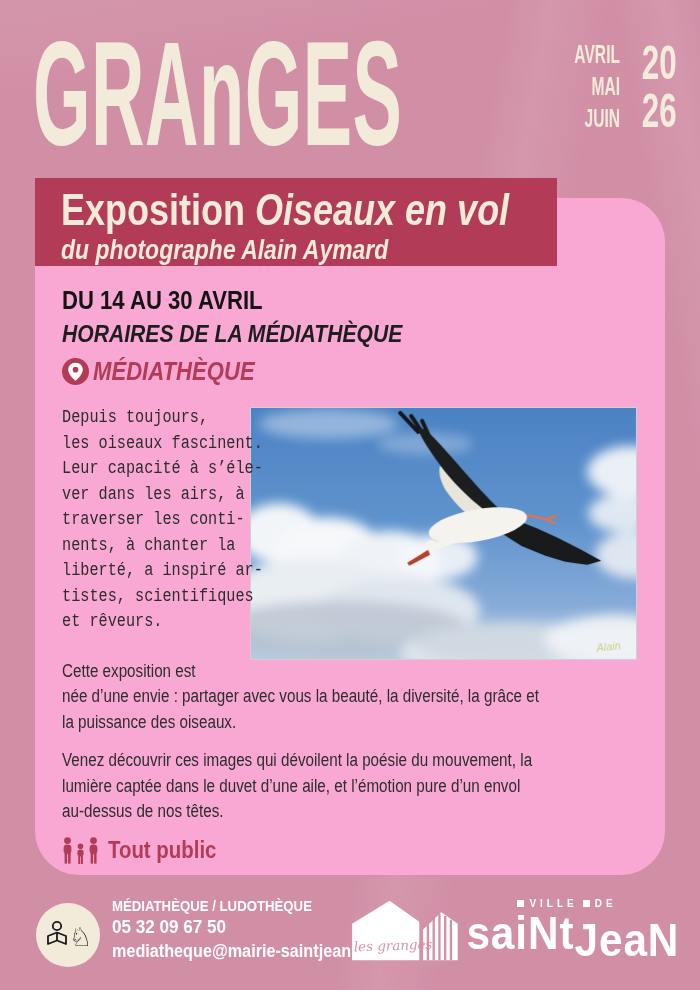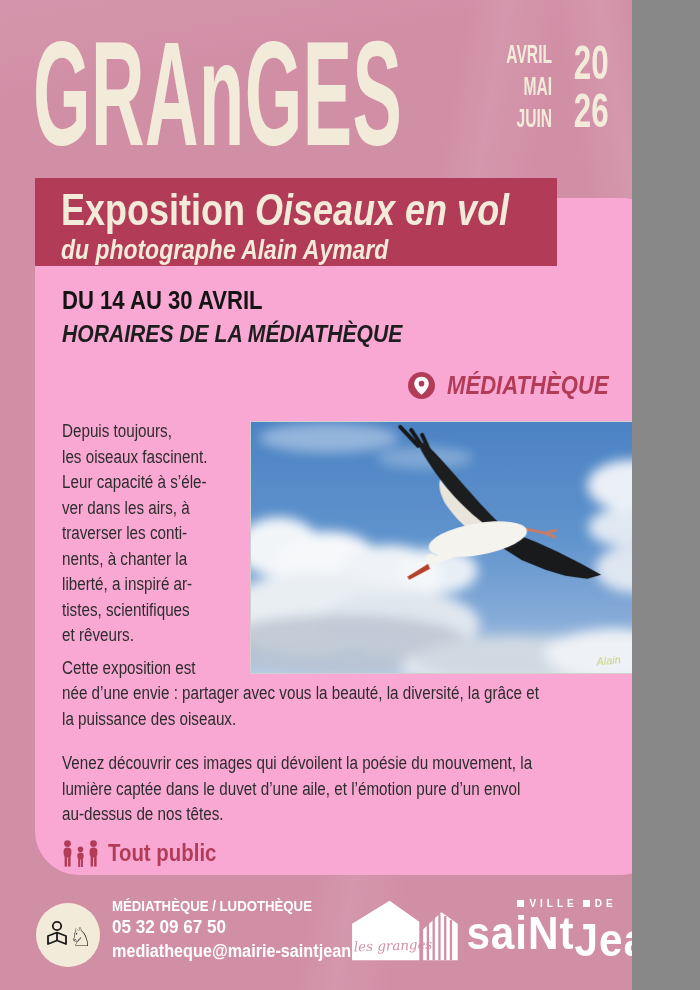--- a/index.html
+++ b/index.html
@@ -1,17 +1,17 @@
 <!DOCTYPE html>
 <html lang="fr"><head>
 <meta charset="utf-8">
 <style>
   * { margin:0; padding:0; box-sizing:border-box; }
   body { font-family:"Liberation Sans","DejaVu Sans",sans-serif; background:#888; }
-  .poster { position:relative; width:632px; height:990px; background:#d18fa6; overflow:hidden; }
+  .poster { position:relative; width:700px; height:990px; background:#d18fa6; overflow:hidden; }
   
   .poster::after{ content:""; position:absolute; inset:0; pointer-events:none;
     background:
       linear-gradient(100deg, transparent 58%, rgba(255,255,255,.07) 63%, transparent 70%),
       linear-gradient(170deg, rgba(255,255,255,.05) 2%, transparent 9%),
       linear-gradient(80deg, transparent 90%, rgba(255,255,255,.08) 96%, transparent 100%);
   }
 
   
   .granges-title{ position:absolute; left:33px; top:20px; font-size:148px; line-height:1.0;
@@ -27,31 +27,31 @@
   .banner{ position:absolute; left:35px; top:178px; width:522px; height:88px; background:#b23c57; z-index:3; padding:7px 0 0 26px; }
   .banner-line1{ color:#f3ebd9; font-weight:800; font-size:45px; line-height:50px; white-space:nowrap; transform:scaleX(.8); transform-origin:0 50%; }
   .banner-line1 .it{ font-style:italic; }
   .banner-line2{ color:#f3ebd9; font-weight:700; font-style:italic; font-size:27px; line-height:30px; white-space:nowrap; transform:scaleX(.85); transform-origin:0 50%; }
 
   
   .card{ position:absolute; left:35px; top:198px; width:630px; height:677px; background:#f9a8d4;
     border-radius:0 44px 44px 44px; z-index:2; padding:87px 28px 0 27px; overflow:hidden; }
   .date-range{ font-size:26px; font-weight:800; color:#141414; line-height:30px; white-space:nowrap; transform:scaleX(.85); transform-origin:0 50%; }
   .hours{ margin-top:5px; font-size:24px; font-weight:700; font-style:italic; color:#1e1e1e; line-height:28px; white-space:nowrap; transform:scaleX(.88); transform-origin:0 50%; }
-  .location{ margin-top:23px; display:flex; align-items:center; gap:12px;justify-content:flex-end; }
+  .location{ margin-top:9px; display:flex; align-items:center; gap:4px; }
   .location .label{ font-size:26px; font-weight:800; font-style:italic; color:#b23c57; line-height:28px; white-space:nowrap; transform:scaleX(.85); transform-origin:0 50%; }
   .pin{ width:27px; height:27px; flex:0 0 auto; }
 
   .body{ position:relative; margin-top:20px; }
   .photo{ position:absolute; top:2px; right:0; width:387px; height:253px; border:1px solid #d0d0d0; background:#6d9ed4; }
   .photo svg{ display:block; width:100%; height:100%; }
   .tl{ font-size:18px; line-height:25.5px; color:#2d2d2d; white-space:nowrap; transform:scaleX(.845); transform-origin:0 50%; }
-  .p1{ margin-top:10px; }
-  .p2{ margin-top:7px; }
-  .p3{ margin-top:19px; }
+  .p1{ margin-top:10px;font-family:Liberation Mono, monospace; }
+  .p2{ margin-top:24px; }
+  .p3{ margin-top:13px; }
 
   .audience{ margin-top:12px; display:flex; gap:9px; }
   .audience .label{ font-size:24px; font-weight:800; color:#b23c57; line-height:26px; white-space:nowrap; transform:scaleX(.85); transform-origin:0 50%; }
   .family-icon{ width:37px; height:27px; flex:0 0 auto; }
 
   
   .footer-circle{ position:absolute; left:36px; top:903px; width:64px; height:64px; border-radius:50%; background:#f3ebd9; display:flex; align-items:center; justify-content:center; }
   .footer-circle svg{ width:46px; height:34px; }
   .contact{ position:absolute; left:112px; top:896px; color:#ffffff; }
   .contact .org{ font-size:15px; font-weight:800; line-height:19px; white-space:nowrap; transform:scaleX(.88); transform-origin:0 50%; }

